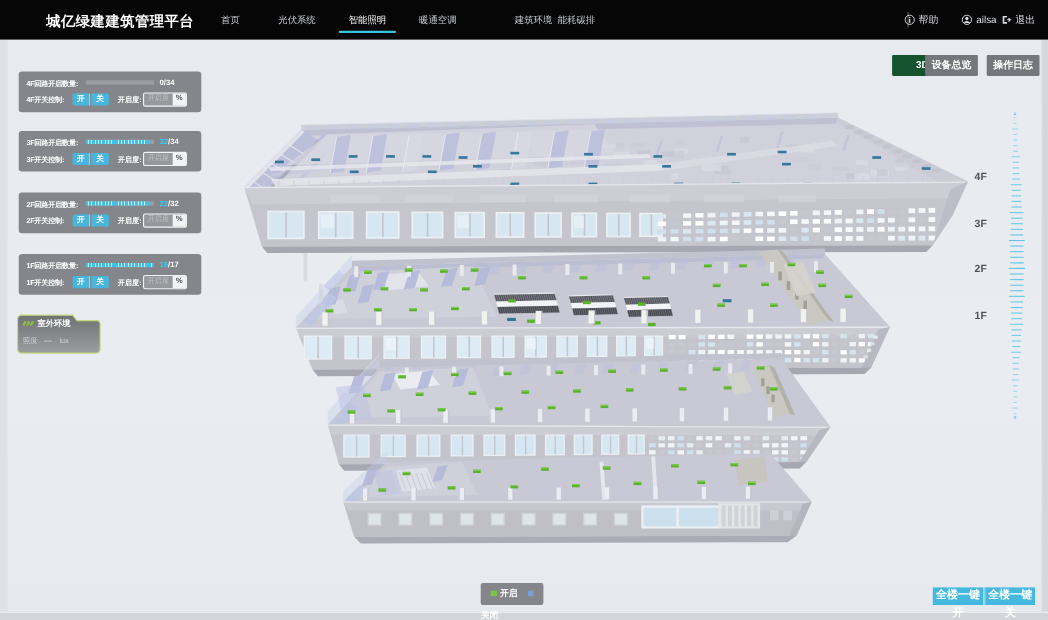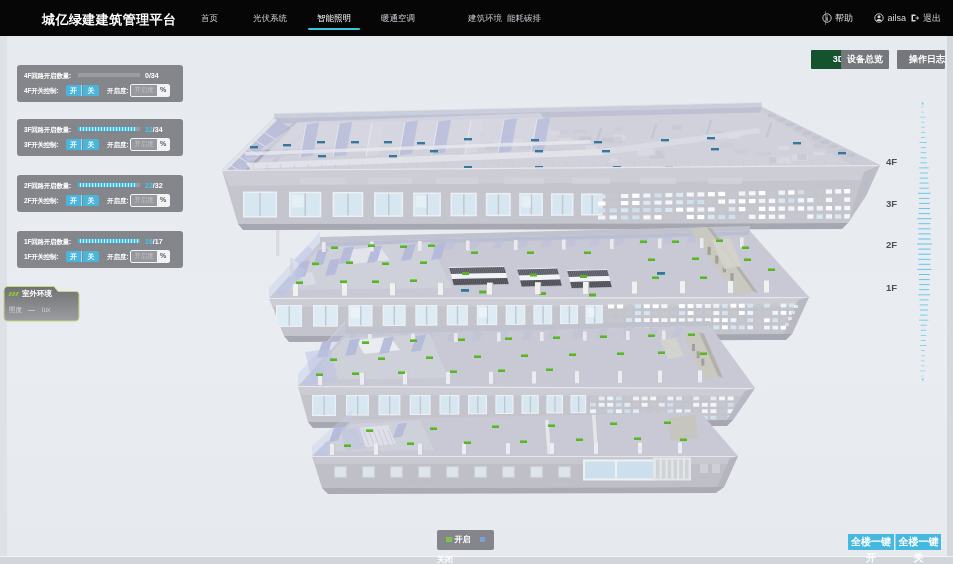--- a/index.html
+++ b/index.html
@@ -26,21 +26,21 @@
   .val b { color:#41c8ec; }
   .okb { position:absolute; top:19.5px; width:16px; height:11px; background:#49b5da; font-size:7px; text-align:center; line-height:11px; }
   .lab2 { top:21.5px; }
   .odlab { position:absolute; left:90px; top:21.5px; font-size:6.5px; }
   .odinp { position:absolute; left:113px; top:19px; width:40px; height:12.5px; border:1px solid #f2f3f5; border-radius:2px; background:#97989d; }
   .odinp .ph { position:absolute; left:0; top:0; width:26px; font-size:6.5px; color:#c3c4c8; text-align:center; line-height:10.5px; font-weight:normal;}
   .odinp .pct { position:absolute; right:0; top:0; width:12px; bottom:0; background:#f2f3f5; color:#55575c; font-size:7px; text-align:center; line-height:10.5px; }
   .topbtn { position:absolute; top:50px; width:48px; height:19px; color:#fff; font-size:9px; text-align:center; line-height:19px; font-weight:bold; border-radius:1px;}
   .b3d { left:811px; background:#14532d;padding-left:16px; }
   .bdev { left:841px; background:#76777d; }
-  .blog { left:897px; background:#76777d;text-align:right; }
+  .blog { left:897px; background:#76777d; }
   .legend { position:absolute; left:437px; top:530px; width:57px; height:20px; background:#85868c; border-radius:2px; color:#fff; font-size:8px; font-weight:bold; line-height:20px; }
   .legend i { display:inline-block; width:5.5px; height:5.5px; margin:0 3px 0 9px;}
   .allbtn { position:absolute; top:534px; width:46px; height:16px; background:#45b8e0; color:#fff; font-size:10px; text-align:center; line-height:16px; font-weight:bold;}
   .flab { position:absolute; font-size:9.5px; font-weight:bold; color:#4e5058; }
 </style>
 </head>
 <body>
 
   <div class="topbar">
 
@@ -1374,21 +1374,21 @@
     <div class="plabel lab2">1F开关控制:</div>
     <div class="okb" style="left:49px; border-right:1px solid #a5dff2; border-radius:1.5px 0 0 1.5px;">开</div>
     <div class="okb" style="left:66px; border-radius:0 1.5px 1.5px 0;">关</div>
     <div class="odlab">开启度:</div>
     <div class="odinp">
       <span class="ph">开启度</span>
       <span class="pct">%</span>
     </div>
   </div>
 
-  <div style="position:absolute; left:3px; top:285px;">
+  <div style="position:absolute; left:15px; top:285px;">
     <svg width="78" height="37" viewBox="0 0 78 37">
       <defs>
         <linearGradient id="og" x1="0" y1="0" x2="0" y2="1">
           <stop offset="0" stop-color="#6f7173"></stop>
           <stop offset="1" stop-color="#9b9da0"></stop>
         </linearGradient>
       </defs>
       <path d="M4,1.5 h47 l4,5 h18 a3,3 0 0 1 3,3 v23 a3.5,3.5 0 0 1 -3.5,3.5 h-68 a3.5,3.5 0 0 1 -3.5,-3.5 v-27 a4,4 0 0 1 3,-4 Z" fill="url(#og)" stroke="#c6d87e" stroke-width="1"></path>
       <g fill="#8cc43e">
         <path d="M7,7 l2.2,0 l-1.8,4 l-2.2,0 Z"></path>

